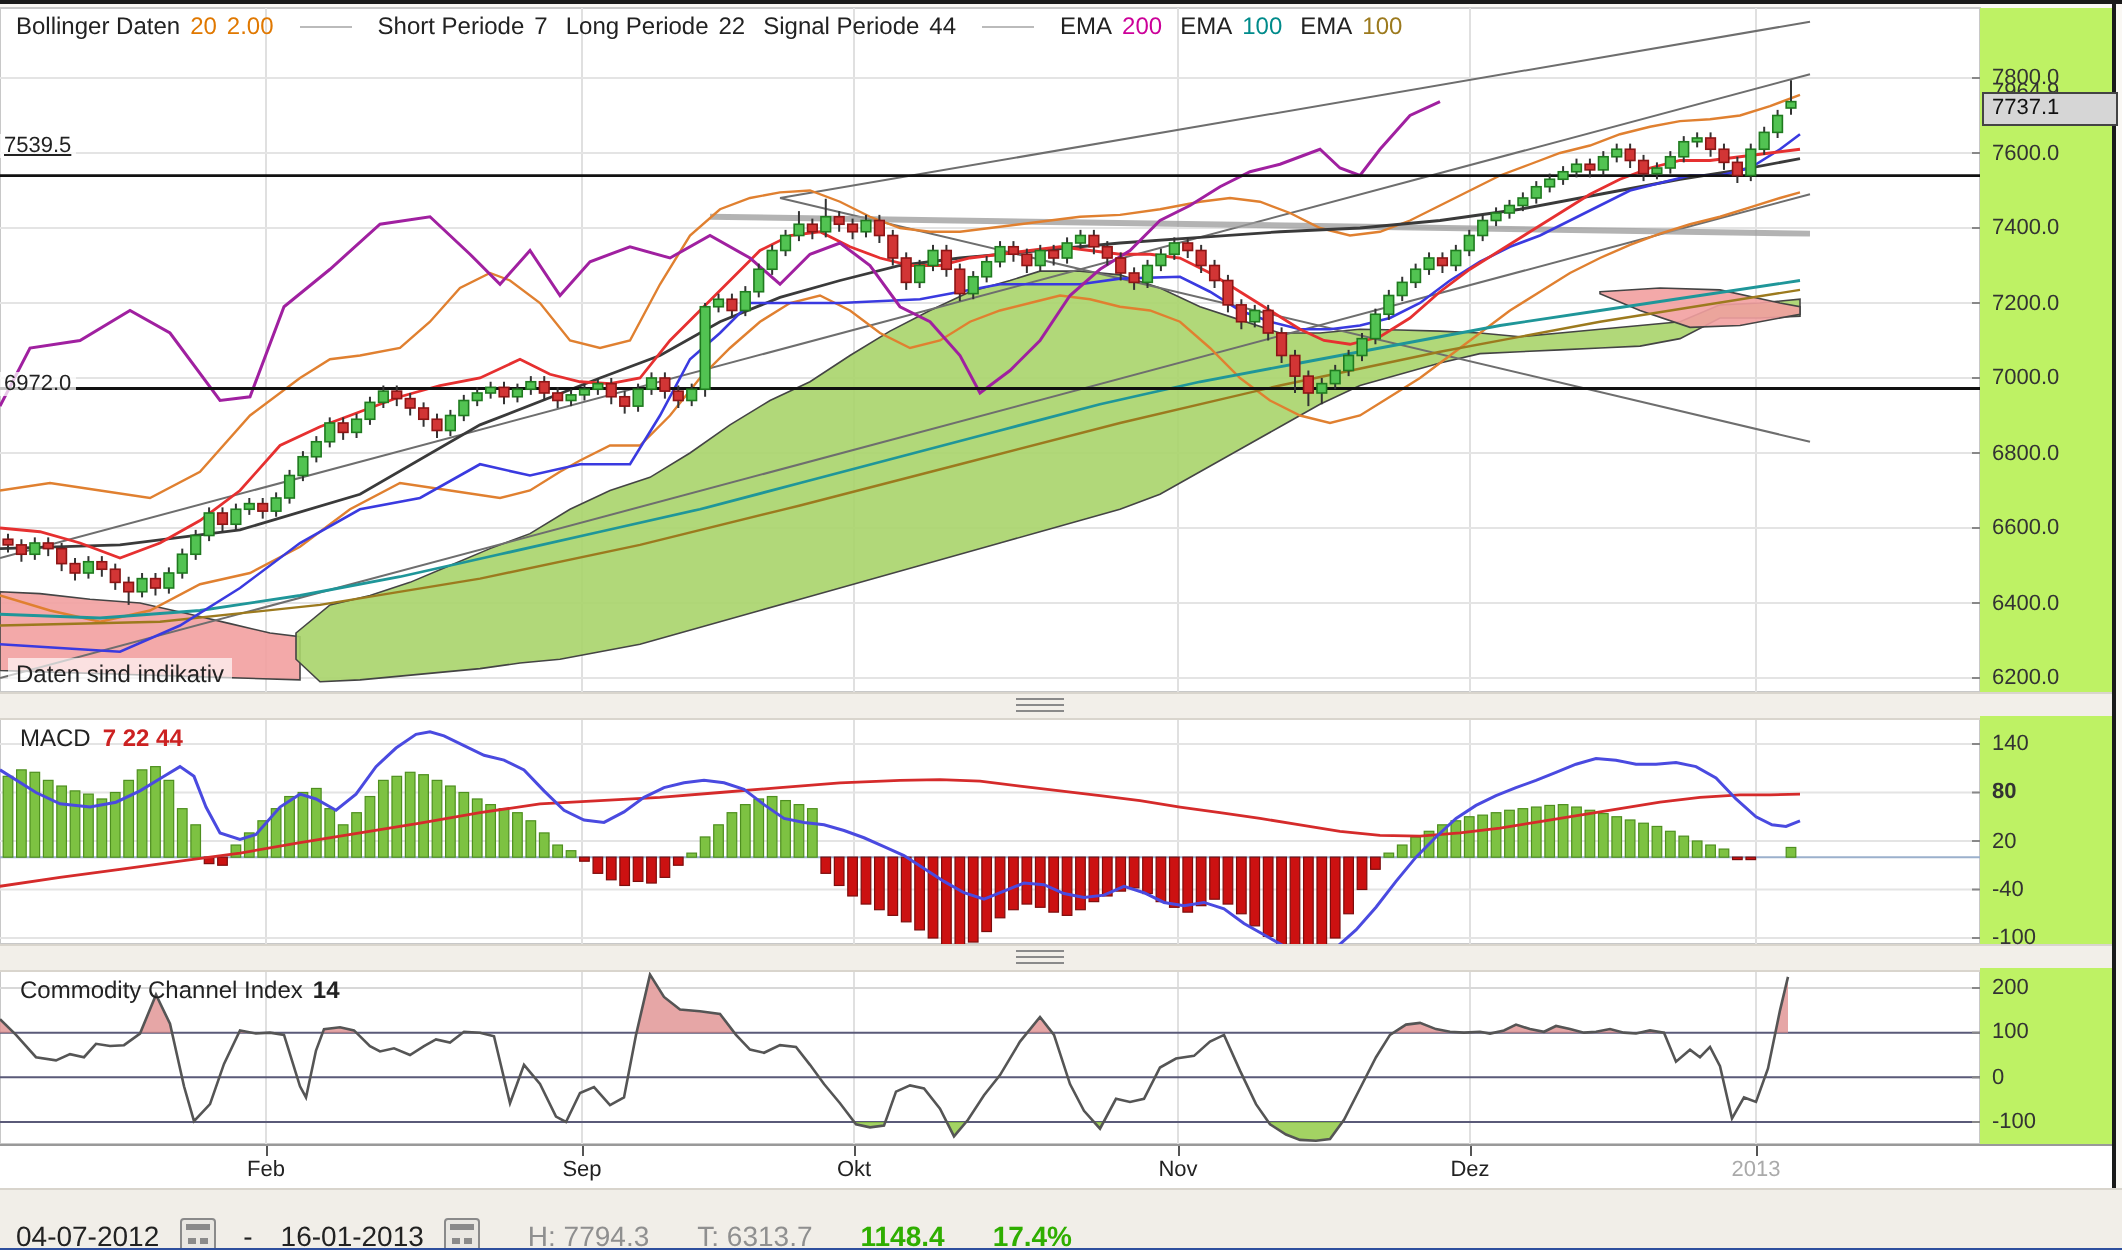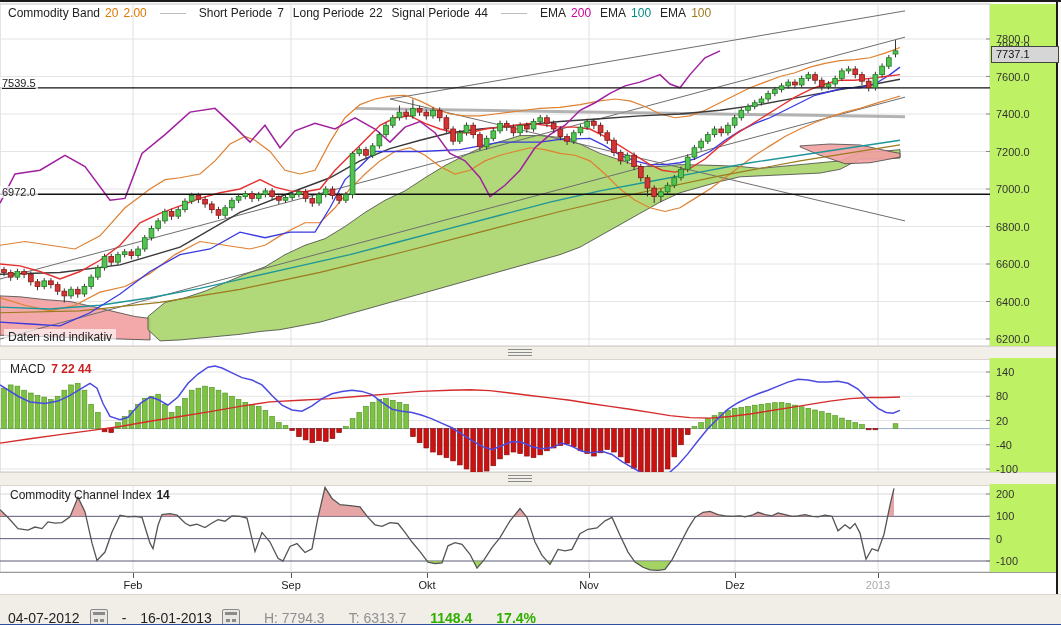--- a/index.html
+++ b/index.html
@@ -552,32 +552,32 @@
       <line x1="986" y1="418.500004" x2="990" y2="418.500004" stroke="#888"></line>
       <line x1="986" y1="442.750006" x2="990" y2="442.750006" stroke="#888"></line>
       <line x1="986" y1="467.000008" x2="990" y2="467.000008" stroke="#888"></line>
       <line x1="986" y1="492" x2="990" y2="492" stroke="#888"></line>
       <line x1="986" y1="514.33333" x2="990" y2="514.33333" stroke="#888"></line>
       <line x1="986" y1="536.66666" x2="990" y2="536.66666" stroke="#888"></line>
       <line x1="986" y1="558.99999" x2="990" y2="558.99999" stroke="#888"></line>
     </svg>
 
   <div class="legend">
-    <span><span>Commodity Band</span><b class="num-orange">20</b><b class="num-orange">2.00</b></span>
+    <span><span>Bollinger Daten</span><b class="num-orange">20</b><b class="num-orange">2.00</b></span>
     <span class="leg-dash"></span>
     <span><span>Short Periode</span><b class="num-plain">7</b></span>
     <span><span>Long Periode</span><b class="num-plain">22</b></span>
     <span><span>Signal Periode</span><b class="num-plain">44</b></span>
     <span class="leg-dash"></span>
     <span><span>EMA</span><b class="num-magenta">200</b></span>
     <span><span>EMA</span><b class="num-teal">100</b></span>
     <span><span>EMA</span><b class="num-olive">100</b></span>
   </div>
 
-  <div class="hline-label" style="top:75px;text-decoration:underline;">7539.5</div>
+  <div class="hline-label" style="top:65px;text-decoration:underline;">7539.5</div>
   <div class="hline-label" style="top:184px;">6972.0</div>
   <div class="watermark">Daten sind indikativ</div>
   <div class="max-label">7964.9</div>
   <div class="price-box" style="top:44px;">7737.1</div>
 
   <div class="panel-title" style="top:360px;left:10px;"><span>MACD</span><b class="red-nums">7  22  44</b></div>
   <div class="panel-title" style="top:486px;left:10px;"><span>Commodity Channel Index</span><b class="num-plain">14</b></div>
 
   <div class="splitter" style="top:344px;">
       <div class="grip">
@@ -615,21 +615,21 @@
       <div class="ylabel" style="top: 104px;">7400.0</div>
       <div class="ylabel" style="top: 141.5px;">7200.0</div>
       <div class="ylabel" style="top: 179px;">7000.0</div>
       <div class="ylabel" style="top: 216.5px;">6800.0</div>
       <div class="ylabel" style="top: 254px; text-align: right;">6600.0</div>
       <div class="ylabel" style="top: 291.5px;">6400.0</div>
       <div class="ylabel" style="top: 329px;">6200.0</div>
     </div>
   <div class="axis-gutter" id="gut-macd" style="top:356px;height:114px;">
       <div class="ylabel" style="top: 8px;">140</div>
-      <div class="ylabel" style="top: 32.25px;">80</div>
+      <div class="ylabel" style="top: 32.25px; font-weight: bold;">80</div>
       <div class="ylabel" style="top: 56.5px;">20</div>
       <div class="ylabel" style="top: 80.75px;">-40</div>
       <div class="ylabel" style="top: 105px;">-100</div>
     </div>
   <div class="axis-gutter" id="gut-cci" style="top:482px;height:88px;">
       <div class="ylabel" style="top: 4px;">200</div>
       <div class="ylabel" style="top: 26.3333px;">100</div>
       <div class="ylabel" style="top: 48.6667px;">0</div>
       <div class="ylabel" style="top: 71px;">-100</div>
     </div>

